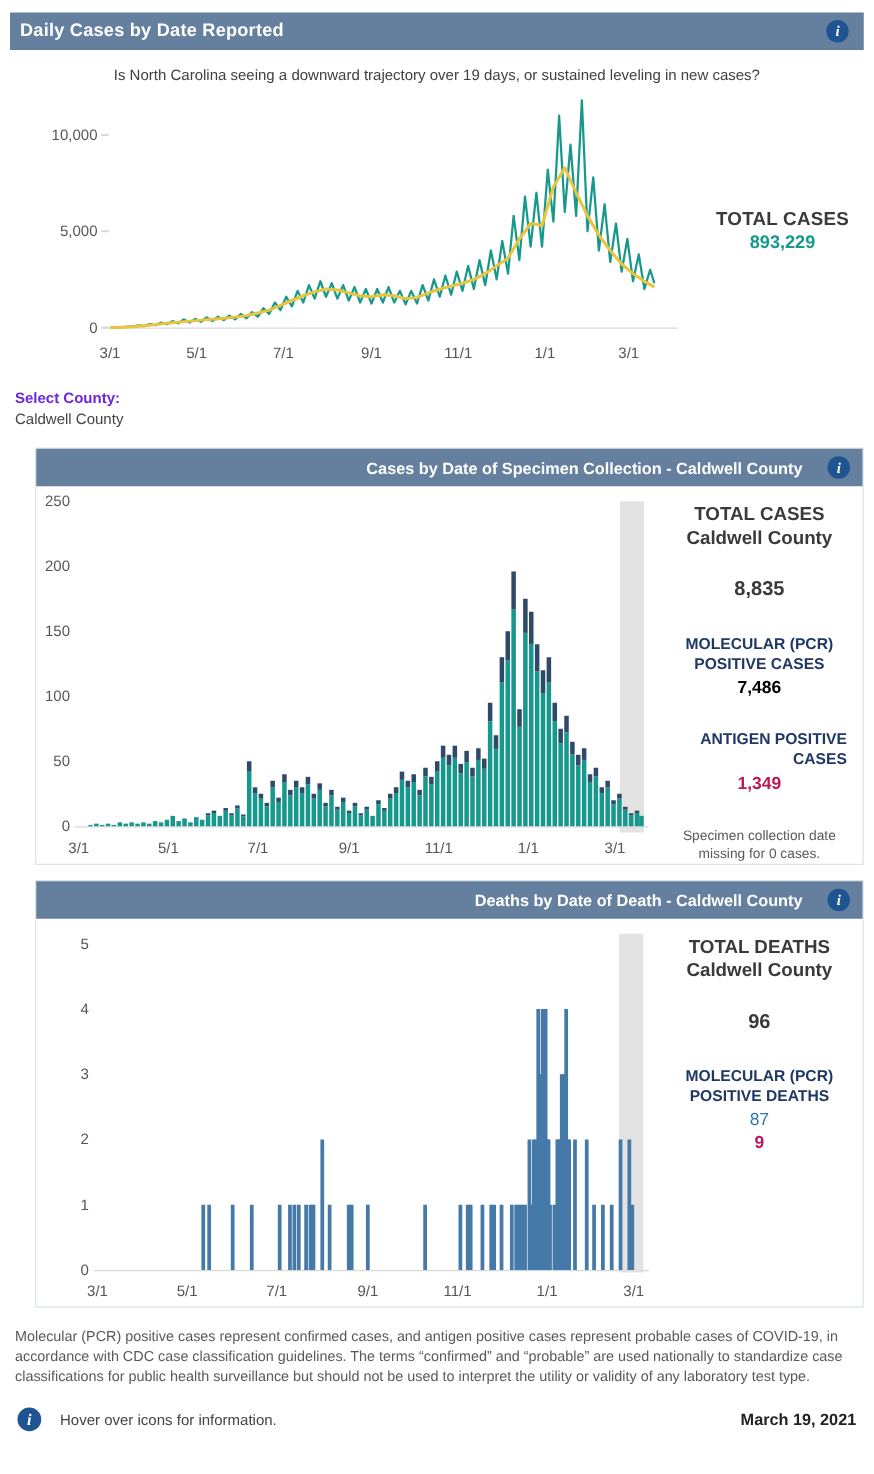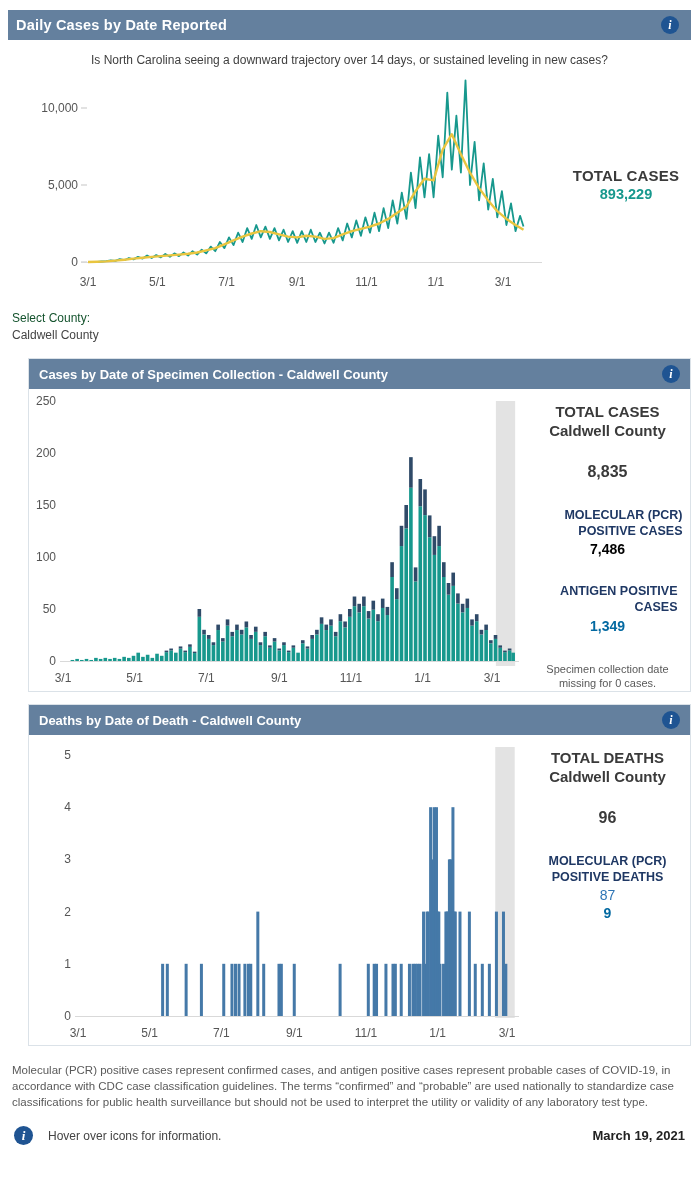--- a/index.html
+++ b/index.html
@@ -17,57 +17,57 @@
     display:flex;align-items:center;justify-content:center;flex:none;
     font-family:"Liberation Serif","DejaVu Serif",serif;font-style:italic;font-weight:bold;font-size:12px;
     cursor:pointer;
   }
   .subtitle{margin-top:13px;text-align:center;font-size:12px;color:#404040;}
   .top-chart-row{display:flex;align-items:flex-start;padding-left:8px;}
   .total-block{width:146px;margin-top:100px;text-align:center;}
   .total-block .tb-label{font-size:15px;font-weight:bold;color:#3a3a3a;letter-spacing:.2px;}
   .total-block .tb-value{font-size:14.5px;font-weight:bold;color:#17988d;margin-top:2px;}
   .county-row{margin:12px 0 0 12px;}
-  .county-row .cr-label{font-size:12px;font-weight:normal;color:#14532d;}
+  .county-row .cr-label{font-size:12px;font-weight:bold;color:#6d28d9;}
   .county-row .cr-value{font-size:12px;color:#444;margin-top:3px;cursor:pointer;}
   .panel{margin:16px 8px 0 28px;width:663px;border:1px solid #dbe2e8;box-sizing:border-box;background:#fff;}
   .panel + .panel{margin-top:12px;}
   .panel-header{
     height:30px;background:#64809e;color:#fff;display:flex;align-items:center;
-    justify-content:space-between;padding:0 10px 0 10px;
+    justify-content:flex-end;padding:0 10px 0 10px;gap:20px;
   }
   .panel-header .ph-title{font-size:13px;font-weight:bold;}
   .panel-body{display:flex;}
   .stats-col{flex:1;text-align:center;padding:14px 4px 0 0;}
   .stat-title{font-size:15px;font-weight:bold;color:#3a3a3a;line-height:1.25;}
   .stat-big{font-size:16px;font-weight:bold;color:#3a3a3a;margin-top:22px;}
   .stat-sub{font-size:12.5px;font-weight:bold;color:#1f3864;line-height:1.3;margin-top:26px;}
   .stat-val-teal{font-size:14px;font-weight:bold;color:#000000;margin-top:2px;}
-  .stat-val-navy{font-size:14px;font-weight:bold;color:#0369a1;margin-top:2px;}
+  .stat-val-navy{font-size:14px;font-weight:bold;color:#be185d;margin-top:2px;}
   .stat-val-blue{font-size:14px;font-weight:normal;color:#2e75b5;margin-top:2px;}
   .stat-note{font-size:11px;color:#595959;margin-top:28px;line-height:1.35;}
   .stat-note.deep{margin-top:44px;}
   .footnote{margin:16px 12px 0 12px;font-size:11.5px;color:#595959;line-height:1.4;}
   .bottom-row{margin:16px 14px 0 14px;display:flex;align-items:center;}
   .bottom-row .info-icon{width:19px;height:19px;font-size:13px;}
   .hover-note{margin-left:15px;font-size:12px;color:#444;}
   .report-date{margin-left:auto;font-size:13px;font-weight:bold;color:#222;}
   svg text{font-family:"Liberation Sans","DejaVu Sans",sans-serif;}
 </style>
 </head>
 <body>
 
 <div class="app">
 
   <div class="section-header">
     <span class="hd-title">Daily Cases by Date Reported</span>
     <span class="info-icon">i</span>
   </div>
 
-  <div class="subtitle">Is North Carolina seeing a downward trajectory over 14 days, or sustained leveling in new cases?</div>
+  <div class="subtitle">Is North Carolina seeing a downward trajectory over 19 days, or sustained leveling in new cases?</div>
 
   <div class="top-chart-row">
     <svg id="chart1" width="545" height="232" viewBox="0 0 545 232">
         <g>
           <line x1="73" x2="79" y1="195" y2="195" stroke="#d9d9d9" stroke-width="1.5"></line>
           <text x="70" y="199" text-anchor="end" font-size="12" fill="#555555">0</text>
           <line x1="73" x2="79" y1="118" y2="118" stroke="#d9d9d9" stroke-width="1.5"></line>
           <text x="70" y="122" text-anchor="end" font-size="12" fill="#555555">5,000</text>
           <line x1="73" x2="79" y1="41" y2="41" stroke="#d9d9d9" stroke-width="1.5"></line>
           <text x="70" y="45" text-anchor="end" font-size="12" fill="#555555">10,000</text>
@@ -288,21 +288,21 @@
             <rect x="478.83013698630134" y="259.52" width="3.6" height="1.8719999999999999" fill="#2f4a68"></rect>
             <rect x="482.35616438356163" y="263.68" width="3.6" height="8.32" fill="#17988d"></rect>
           </g>
         </svg>
       <div class="stats-col">
         <div class="stat-title">
           <div>TOTAL CASES</div>
           <div>Caldwell County</div>
         </div>
         <div class="stat-big">8,835</div>
-        <div class="stat-sub" style="max-width:150px;margin-left:auto;margin-right:auto;text-align:right;">MOLECULAR (PCR) POSITIVE CASES</div>
+        <div class="stat-sub" style="max-width:150px;margin-left:auto;margin-right:auto;">MOLECULAR (PCR) POSITIVE CASES</div>
         <div class="stat-val-teal">7,486</div>
         <div class="stat-sub" style="max-width:140px;margin-left:auto;margin-right:auto;text-align:right;">ANTIGEN POSITIVE CASES</div>
         <div class="stat-val-navy">1,349</div>
         <div class="stat-note" style="max-width:140px;margin-left:auto;margin-right:auto;">Specimen collection date missing for 0 cases.</div>
       </div>
     </div>
   </div>
 
   <div class="panel">
     <div class="panel-header">

